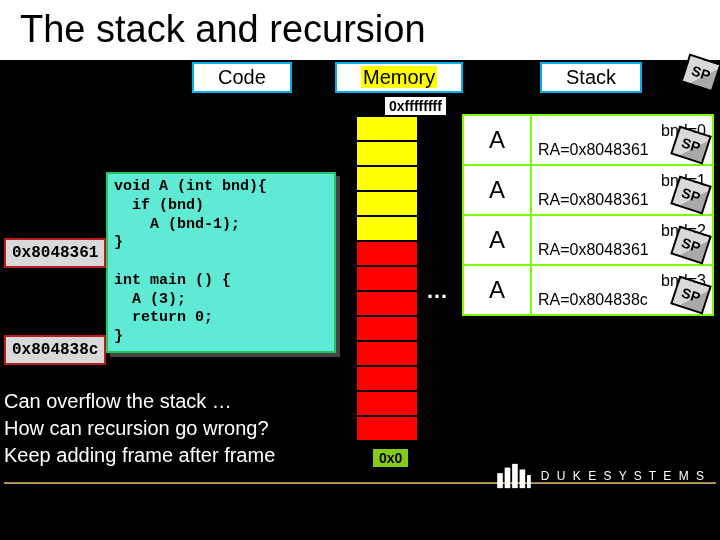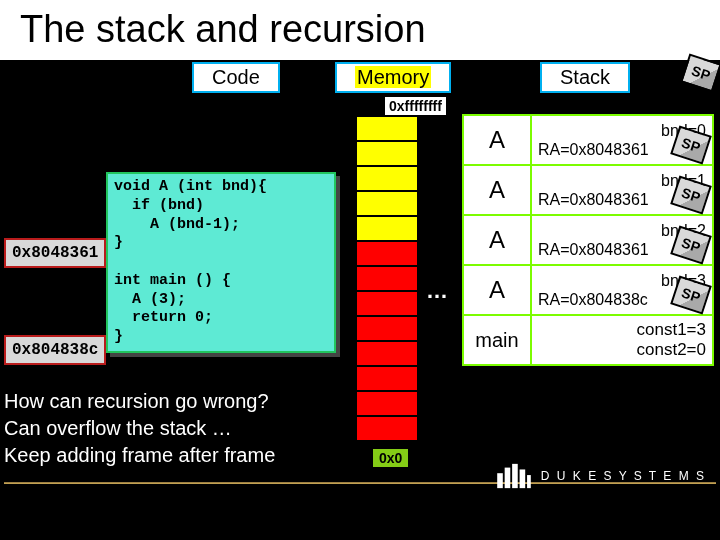--- a/index.html
+++ b/index.html
@@ -1,19 +1,19 @@
 <!DOCTYPE html>
 <html><head>
 <meta charset="utf-8">
 <style>
   * { margin: 0; padding: 0; box-sizing: border-box; }
   body { width: 720px; height: 540px; background: #000; font-family: Arial, sans-serif; color: #000; position: relative; overflow: hidden; }
   .title { font-size: 38px; font-weight: normal; color: #000; background: #fff; padding: 8px 0 0 20px; height: 60px; }
   .main { position: relative; width: 720px; height: 440px; }
-  .section-label { position: absolute; border: 2px solid #00b0f0; background: #fff; padding: 2px 18px; font-size: 20px; }
+  .section-label { position: absolute; border: 2px solid #00b0f0; background: #fff; padding: 2px 24px; font-size: 20px; }
   .code-label { top: 2px; left: 192px; }
   .memory-label { top: 2px; left: 335px; border-color: #00b0f0; background:#fff; }
   .memory-label span { background: #ff0; padding: 0 2px; }
   .stack-label { top: 2px; left: 540px; }
   .mem-col { position: absolute; left: 356px; top: 36px; display: flex; flex-direction: column; }
   .mem-hdr { background: #fff; font-size: 14px; font-weight: bold; padding: 1px 4px; text-align: center; border:1px solid #000;margin-left:28px; }
   .mem-cell { width: 62px; height: 25px; background: #f00; border: 1px solid #000; }
   .mem-cell.y { background: #ff0; }
   .ellipsis { position: absolute; left: 426px; top: 218px; color: #fff; font-size: 22px; font-weight: bold; }
   .zero-label { position: absolute; left: 372px; top: 388px; color:#000; background:#84cc16; border:1px solid #000; font-size: 14px; font-weight:bold; padding:1px 6px; }
@@ -103,32 +103,25 @@
       </div>
     </div>
     <div class="frame">
       <div class="frame-name">A</div>
       <div class="frame-body">
         <div style="text-align:right">bnd=3</div>
         <div>RA=0x804838c</div>
         <div class="sp sp-in">SP</div>
       </div>
     </div>
-    <div class="frame frame-main">
-      <div class="frame-name" style="font-size:20px">main</div>
-      <div class="frame-body">
-        <div style="text-align:right">const1=3</div>
-        <div style="text-align:right">const2=0</div>
-      </div>
-    </div>
   </div>
 
   <div class="question">
+    <div>Can overflow the stack …</div>
     <div>How can recursion go wrong?</div>
-    <div>Can overflow the stack …</div>
     <div>Keep adding frame after frame</div>
   </div>
 
   <div class="rule"></div>
 
   <div class="logo">
     <svg viewBox="0 0 40 30">
         <g fill="#fff">
           <rect x="2" y="12" width="6" height="16"></rect>
           <rect x="10" y="6" width="6" height="22"></rect>

